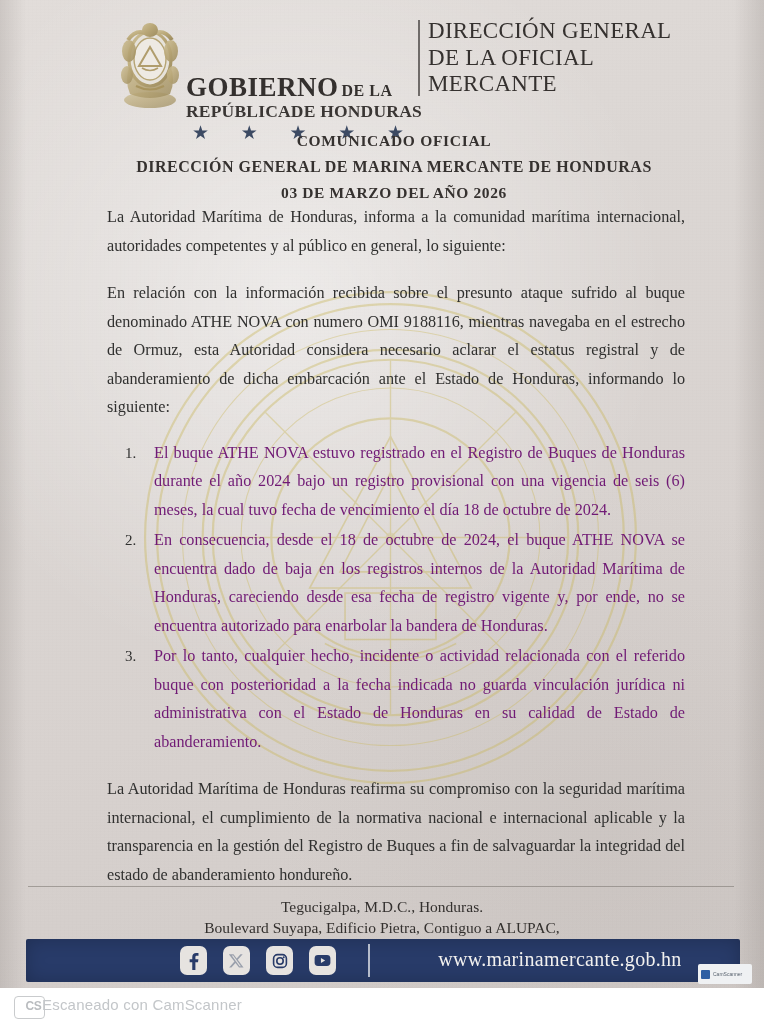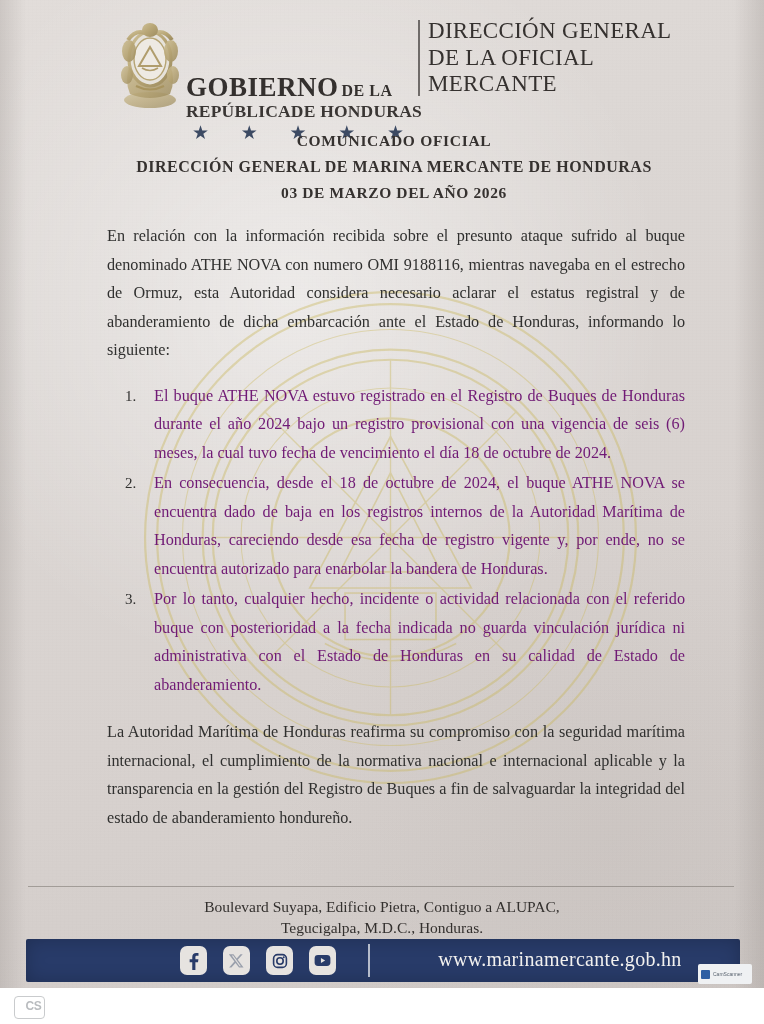--- a/index.html
+++ b/index.html
@@ -440,39 +440,40 @@
   </div>
 
   <div class="titles">
     <div class="title-1">COMUNICADO OFICIAL</div>
     <div class="title-2">DIRECCIÓN GENERAL DE MARINA MERCANTE DE HONDURAS</div>
     <div class="title-3">03 DE MARZO DEL AÑO 2026</div>
   </div>
 
   <div class="body-wrap">
 
+    <p class="para">La Autoridad Marítima de Honduras, informa a la comunidad marítima internacional, autoridades competentes y al público en general, lo siguiente:</p>
 
     <p class="para gap"><span>En relación con la información recibida sobre el presunto ataque sufrido al buque denominado </span><span class="b">ATHE NOVA con numero OMI 9188116,</span><span> mientras navegaba en el estrecho de Ormuz, esta Autoridad considera necesario aclarar el estatus registral y de abanderamiento de dicha embarcación ante el Estado de Honduras, informando lo siguiente:</span></p>
 
     <ol class="items">
       <li><span>El buque </span><span class="b">ATHE NOVA</span><span> estuvo registrado en el Registro de Buques de Honduras durante el año 2024 bajo un </span><span class="b">registro provisional con una vigencia de seis (6) meses</span><span>, la cual tuvo </span><span class="b">fecha de vencimiento el día 18 de octubre de 2024.</span></li>
 
       <li><span>En consecuencia, desde el 18 de octubre de 2024, el buque </span><span class="b">ATHE NOVA</span><span> se encuentra </span><span class="b">dado de baja en los registros internos de la Autoridad Marítima de Honduras</span><span>, careciendo desde esa fecha de registro vigente y, por ende, </span><span class="b">no se encuentra autorizado para enarbolar la bandera de Honduras</span><span class="b">.</span></li>
 
       <li><span>Por lo tanto, cualquier hecho, incidente o actividad relacionada con el referido buque con posterioridad a la fecha indicada no guarda vinculación jurídica ni administrativa con el Estado de Honduras en su calidad de Estado de abanderamiento.</span></li>
     </ol>
 
     <p class="para gap">La Autoridad Marítima de Honduras reafirma su compromiso con la seguridad marítima internacional, el cumplimiento de la normativa nacional e internacional aplicable y la transparencia en la gestión del Registro de Buques a fin de salvaguardar la integridad del estado de abanderamiento hondureño.</p>
   </div>
 
   <div class="footer-rule"></div>
 
   <div class="footer-address">
+    <div>Tegucigalpa, M.D.C., Honduras.</div>
     <div>Boulevard Suyapa, Edificio Pietra, Contiguo a ALUPAC,</div>
-    <div>Tegucigalpa, M.D.C., Honduras.</div>
   </div>
 
   <div class="navy-bar"></div>
 
   <div class="social-row">
     <div class="soc">
       <svg width="15" height="18" viewBox="0 0 15 18">
         <path d="M9.4 18V10.2h2.6l0.4-3H9.4V5.3c0-0.87 0.24-1.46 1.49-1.46h1.6V1.13C12.2 1.08 11.25 1 10.15 1 7.84 1 6.26 2.41 6.26 5v2.2H3.65v3h2.61V18z" fill="#283b69"></path>
       </svg>
     </div>
@@ -500,14 +501,15 @@
 
   <div class="site-url">www.marinamercante.gob.hn</div>
 
   <div class="cs-badge">
     <div class="cs-badge-sq"></div>
     <div class="cs-badge-txt">CamScanner</div>
   </div>
 
   <div class="cs-strip"></div>
   <div class="cs-logo">CS</div>
+  <div class="cs-text">Escaneado con CamScanner</div>
 
 </div>
 
 </body></html>

